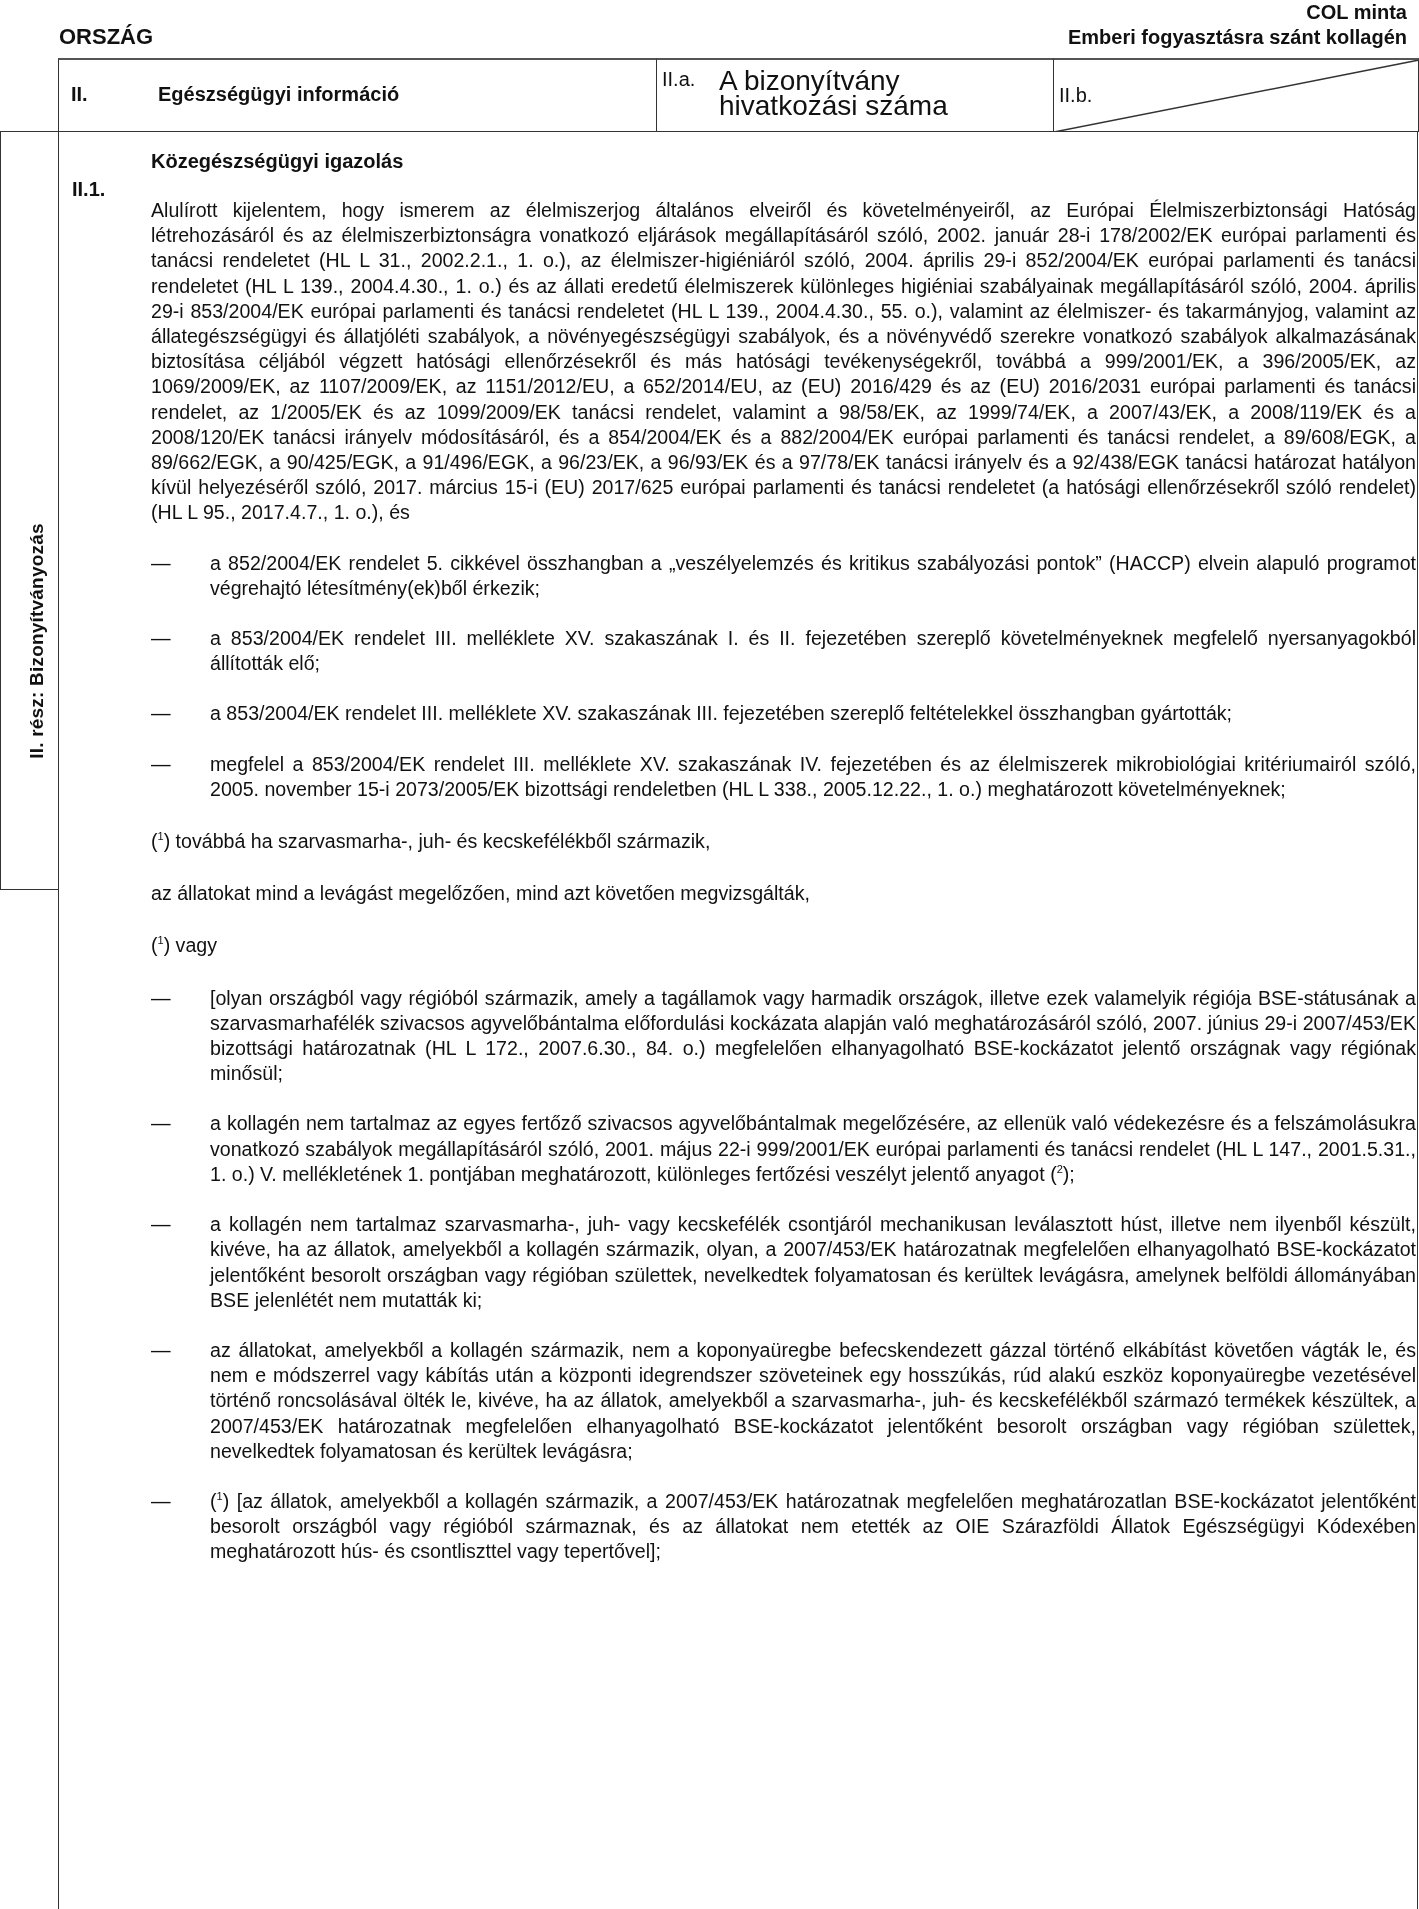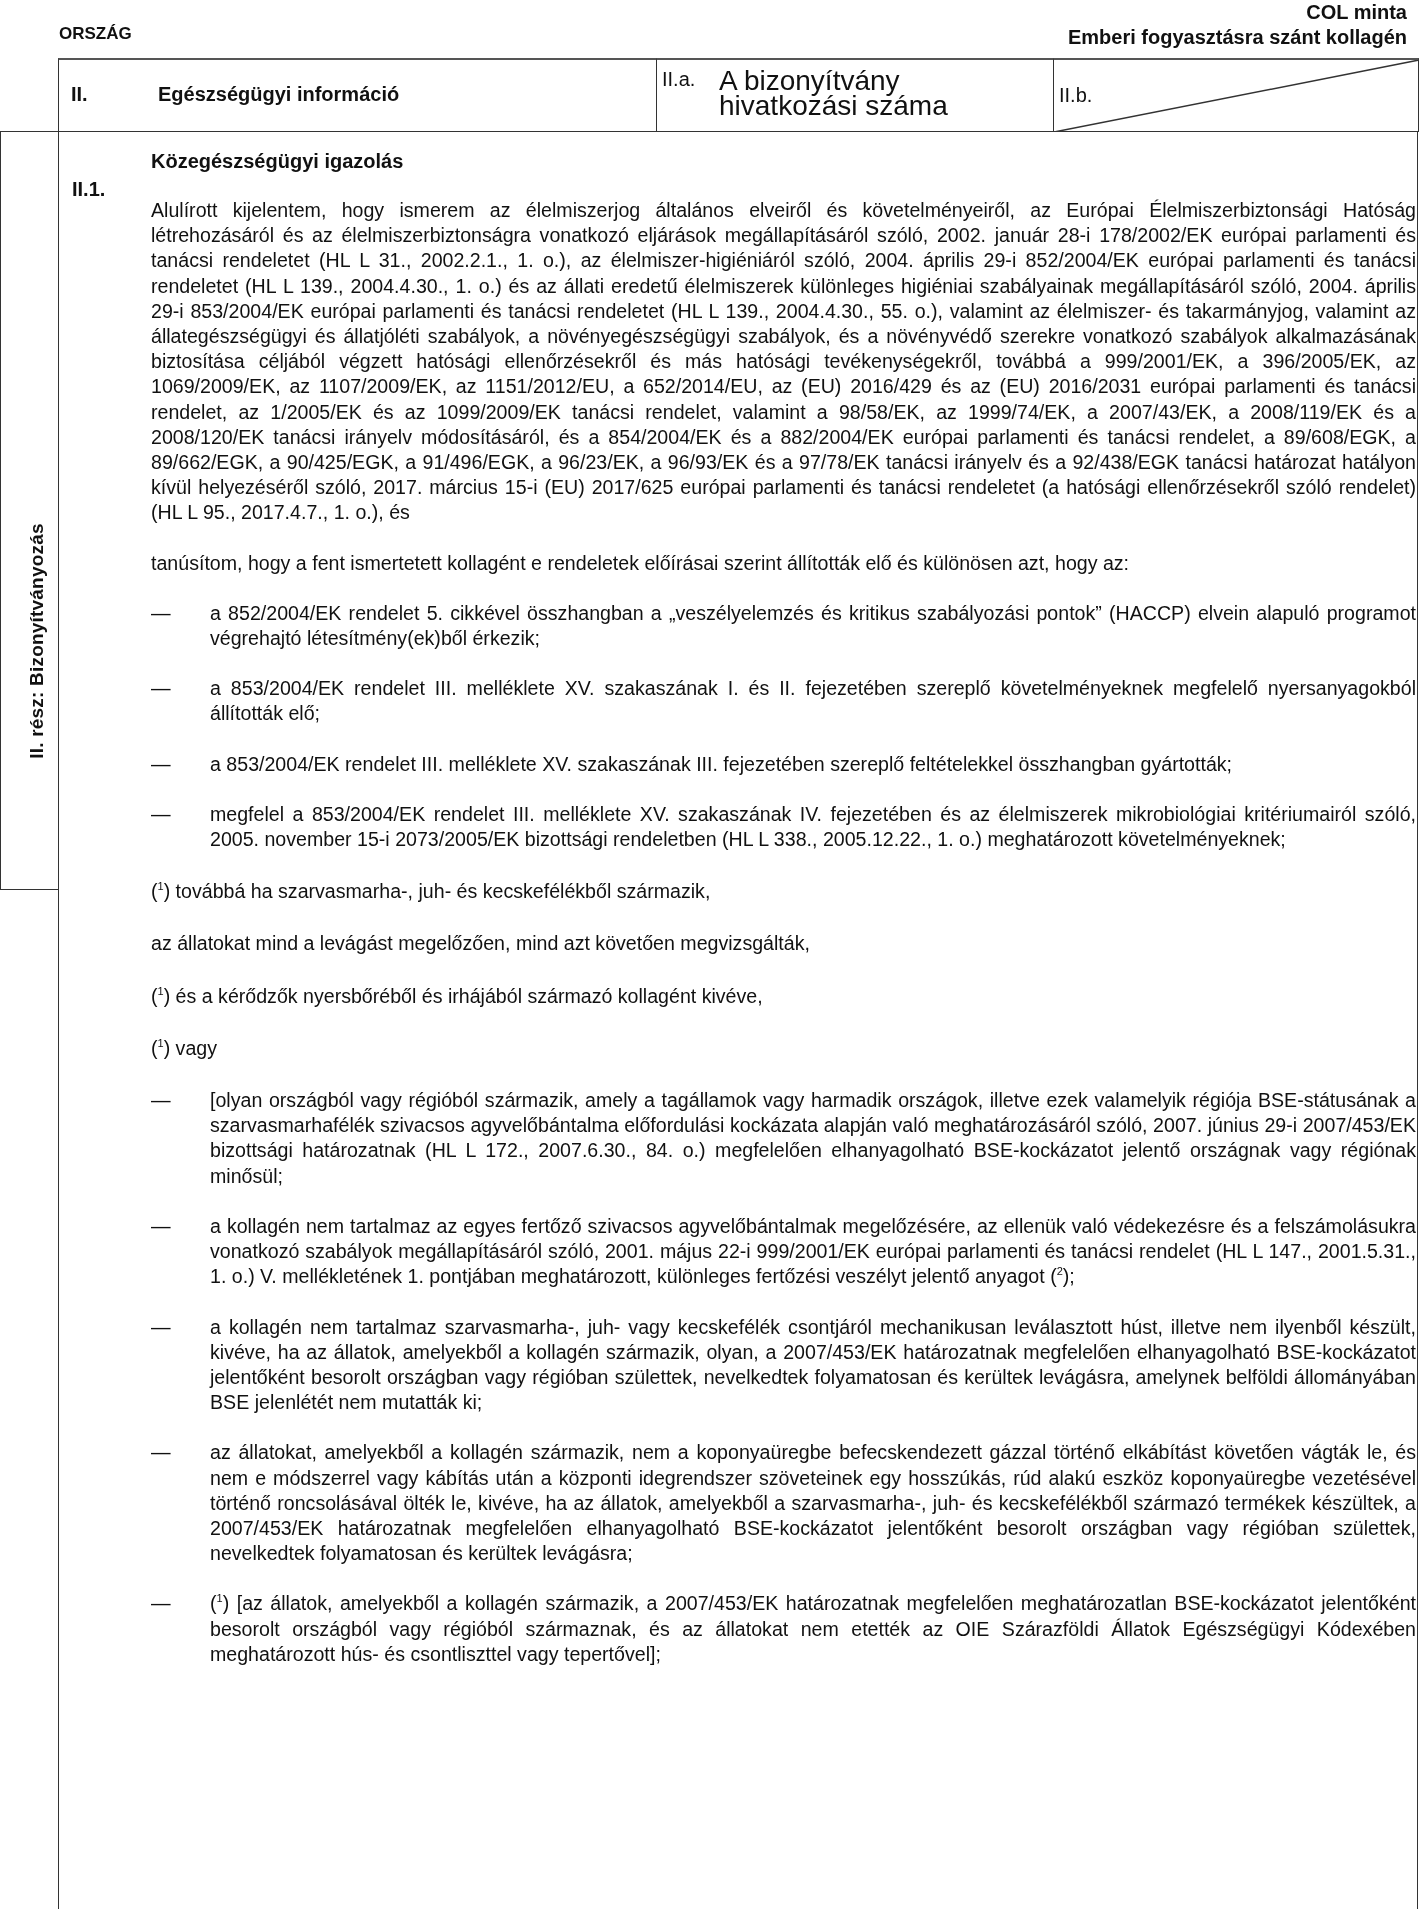--- a/index.html
+++ b/index.html
@@ -1,19 +1,19 @@
 <!DOCTYPE html>
 <html><head>
   <meta charset="utf-8">
   <style>
     * { box-sizing: border-box; margin: 0; padding: 0; }
     html, body { width: 1419px; height: 1909px; background: #ffffff; overflow: hidden; }
     body { position: relative; font-family: "Liberation Sans", sans-serif; color: #111111; }
 
-    .top-left { position: absolute; left: 59px; top: 24px; font-weight: bold; font-size: 17px; text-align: center; }
+    .top-left { position: absolute; left: 59px; top: 24px; font-weight: bold; font-size: 22px; text-align: center; }
     .top-right { position: absolute; right: 12px; top: 0px; text-align: right; font-weight: bold; font-size: 20px; line-height: 25px; }
 
     
     .hdr { position: absolute; top: 58px; height: 74px; border-top: 2px solid #555; }
     .hdr-main { left: 58px; width: 598px; border-left: 1.5px solid #333; }
     .hdr-a { left: 656px; width: 398px; border: 1.5px solid #333; border-top: 2px solid #555; padding-left: 44px; }
     .hdr-b { left: 1054px; width: 365px; border: 1.5px solid #333; border-left: none; border-top: 2px solid #555; overflow: hidden; }
     .hdr-num { position: absolute; left: 12px; top: 23px; font-weight: bold; font-size: 20px; }
     .hdr-title { position: absolute; left: 99px; top: 23px; font-weight: bold; font-size: 20px; }
     .hdr-a-num { position: absolute; left: 5px; top: 8px; font-size: 20px; }
@@ -68,42 +68,40 @@
   <div class="side-label">II. rész: Bizonyítványozás</div>
 </div>
 <div class="frame-left"></div>
 <div class="frame-right"></div>
 
 <div class="sec-num">II.1.</div>
 <div class="sec-title">Közegészségügyi igazolás</div>
 
 <div class="body">
   <p class="p">Alulírott kijelentem, hogy ismerem az élelmiszerjog általános elveiről és követelményeiről, az Európai Élelmiszerbiztonsági Hatóság létrehozásáról és az élelmiszerbiztonságra vonatkozó eljárások megállapításáról szóló, 2002. január 28-i 178/2002/EK európai parlamenti és tanácsi rendeletet (HL L 31., 2002.2.1., 1. o.), az élelmiszer-higiéniáról szóló, 2004. április 29-i 852/2004/EK európai parlamenti és tanácsi rendeletet (HL L 139., 2004.4.30., 1. o.) és az állati eredetű élelmiszerek különleges higiéniai szabályainak megállapításáról szóló, 2004. április 29-i 853/2004/EK európai parlamenti és tanácsi rendeletet (HL L 139., 2004.4.30., 55. o.), valamint az élelmiszer- és takarmányjog, valamint az állategészségügyi és állatjóléti szabályok, a növényegészségügyi szabályok, és a növényvédő szerekre vonatkozó szabályok alkalmazásának biztosítása céljából végzett hatósági ellenőrzésekről és más hatósági tevékenységekről, továbbá a 999/2001/EK, a 396/2005/EK, az 1069/2009/EK, az 1107/2009/EK, az 1151/2012/EU, a 652/2014/EU, az (EU) 2016/429 és az (EU) 2016/2031 európai parlamenti és tanácsi rendelet, az 1/2005/EK és az 1099/2009/EK tanácsi rendelet, valamint a 98/58/EK, az 1999/74/EK, a 2007/43/EK, a 2008/119/EK és a 2008/120/EK tanácsi irányelv módosításáról, és a 854/2004/EK és a 882/2004/EK európai parlamenti és tanácsi rendelet, a 89/608/EGK, a 89/662/EGK, a 90/425/EGK, a 91/496/EGK, a 96/23/EK, a 96/93/EK és a 97/78/EK tanácsi irányelv és a 92/438/EGK tanácsi határozat hatályon kívül helyezéséről szóló, 2017. március 15-i (EU) 2017/625 európai parlamenti és tanácsi rendeletet (a hatósági ellenőrzésekről szóló rendelet) (HL L 95., 2017.4.7., 1. o.), és</p>
-  <p class="p mt">tanúsítom, hogy a fent ismertetett kollagént e rendeletek előírásai szerint állították elő és különösen azt, hogy az:</p>
 
   <div class="dash-item">
     <span class="dash">—</span>
     <span>a 852/2004/EK rendelet 5. cikkével összhangban a „veszélyelemzés és kritikus szabályozási pontok” (HACCP) elvein alapuló programot végrehajtó létesítmény(ek)ből érkezik;</span>
   </div>
   <div class="dash-item">
     <span class="dash">—</span>
     <span>a 853/2004/EK rendelet III. melléklete XV. szakaszának I. és II. fejezetében szereplő követelményeknek megfelelő nyersanyagokból állították elő;</span>
   </div>
   <div class="dash-item">
     <span class="dash">—</span>
     <span>a 853/2004/EK rendelet III. melléklete XV. szakaszának III. fejezetében szereplő feltételekkel összhangban gyártották;</span>
   </div>
   <div class="dash-item">
     <span class="dash">—</span>
     <span>megfelel a 853/2004/EK rendelet III. melléklete XV. szakaszának IV. fejezetében és az élelmiszerek mikrobiológiai kritériumairól szóló, 2005. november 15-i 2073/2005/EK bizottsági rendeletben (HL L 338., 2005.12.22., 1. o.) meghatározott követelményeknek;</span>
   </div>
 
   <p class="p mt2">(<sup>1</sup><span>) továbbá ha szarvasmarha-, juh- és kecskefélékből származik,</span></p>
   <p class="p mt2">az állatokat mind a levágást megelőzően, mind azt követően megvizsgálták,</p>
-  <p class="p mt2">(<sup>1</sup><span>) és a kérődzők nyersbőréből és irhájából származó kollagént kivéve,</span></p>
   <p class="p mt2">(<sup>1</sup><span>) vagy</span></p>
 
   <div class="dash-item" style="margin-top:27px">
     <span class="dash">—</span>
     <span>[olyan országból vagy régióból származik, amely a tagállamok vagy harmadik országok, illetve ezek valamelyik régiója BSE-státusának a szarvasmarhafélék szivacsos agyvelőbántalma előfordulási kockázata alapján való meghatározásáról szóló, 2007. június 29-i 2007/453/EK bizottsági határozatnak (HL L 172., 2007.6.30., 84. o.) megfelelően elhanyagolható BSE-kockázatot jelentő országnak vagy régiónak minősül;</span>
   </div>
   <div class="dash-item">
     <span class="dash">—</span>
     <span>a kollagén nem tartalmaz az egyes fertőző szivacsos agyvelőbántalmak megelőzésére, az ellenük való védekezésre és a felszámolásukra vonatkozó szabályok megállapításáról szóló, 2001. május 22-i 999/2001/EK európai parlamenti és tanácsi rendelet (HL L 147., 2001.5.31., 1. o.) V. mellékletének 1. pontjában meghatározott, különleges fertőzési veszélyt jelentő anyagot (</span><sup>2</sup><span>);</span>
   </div>

